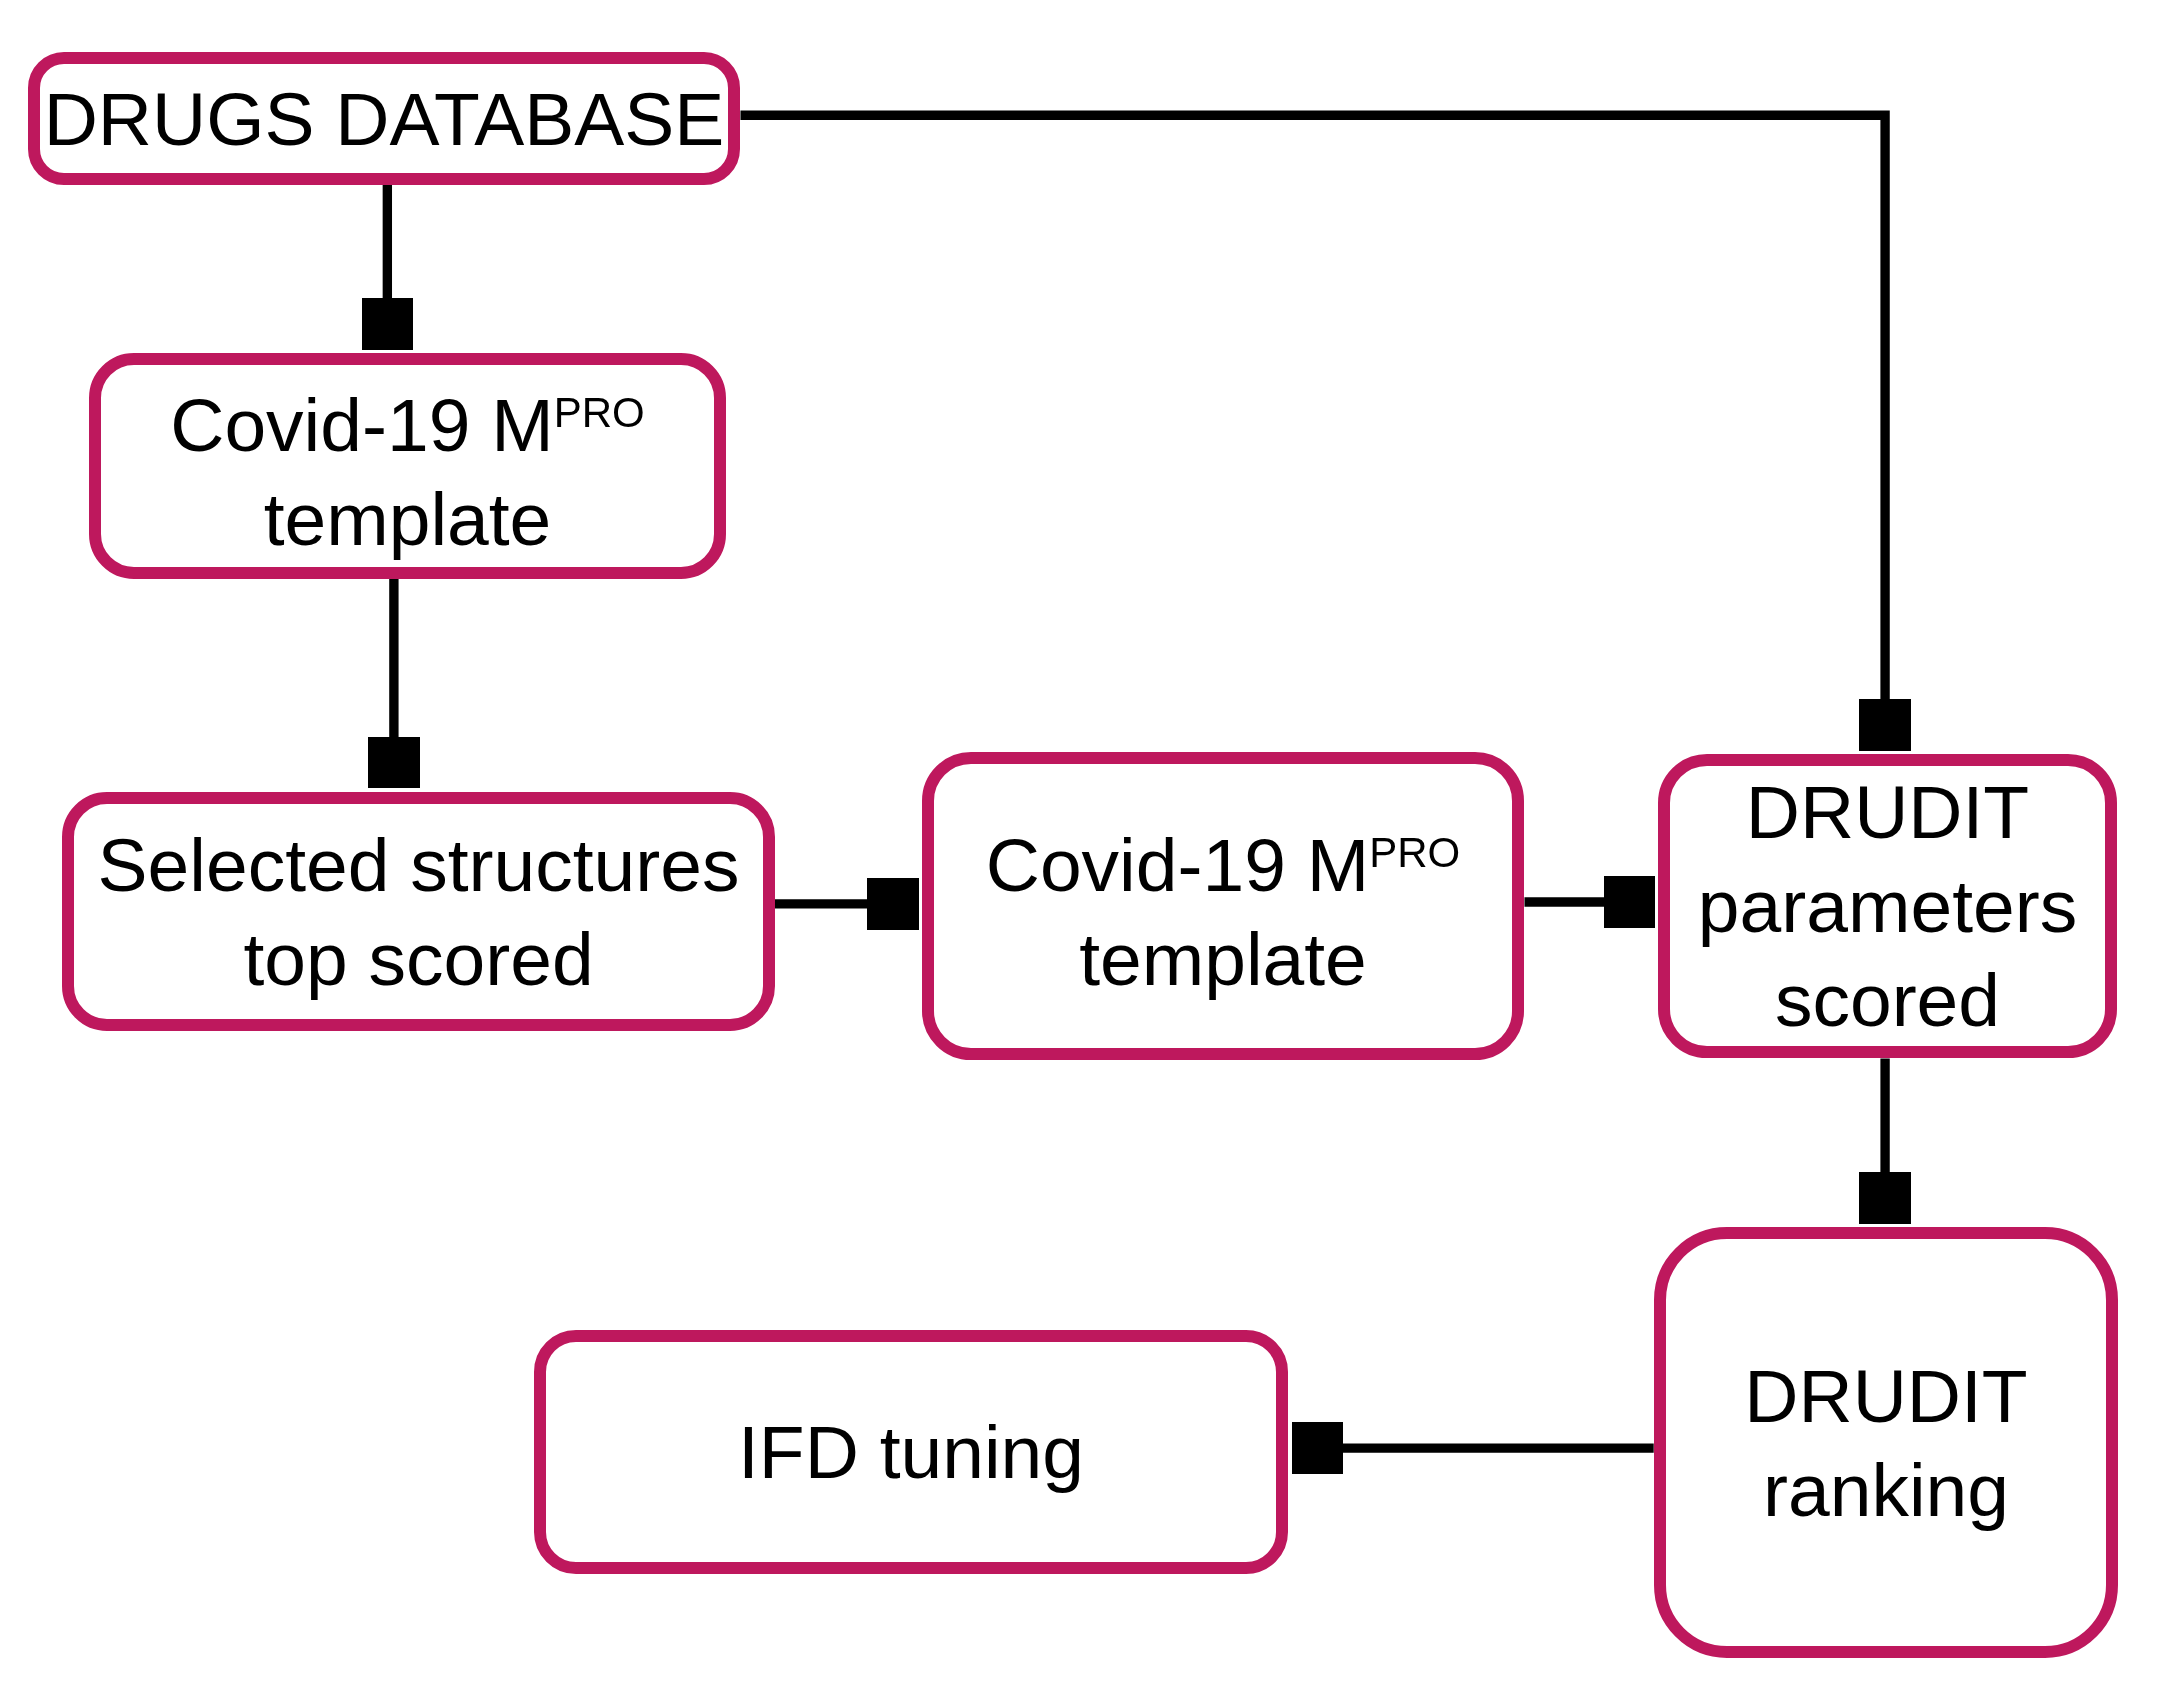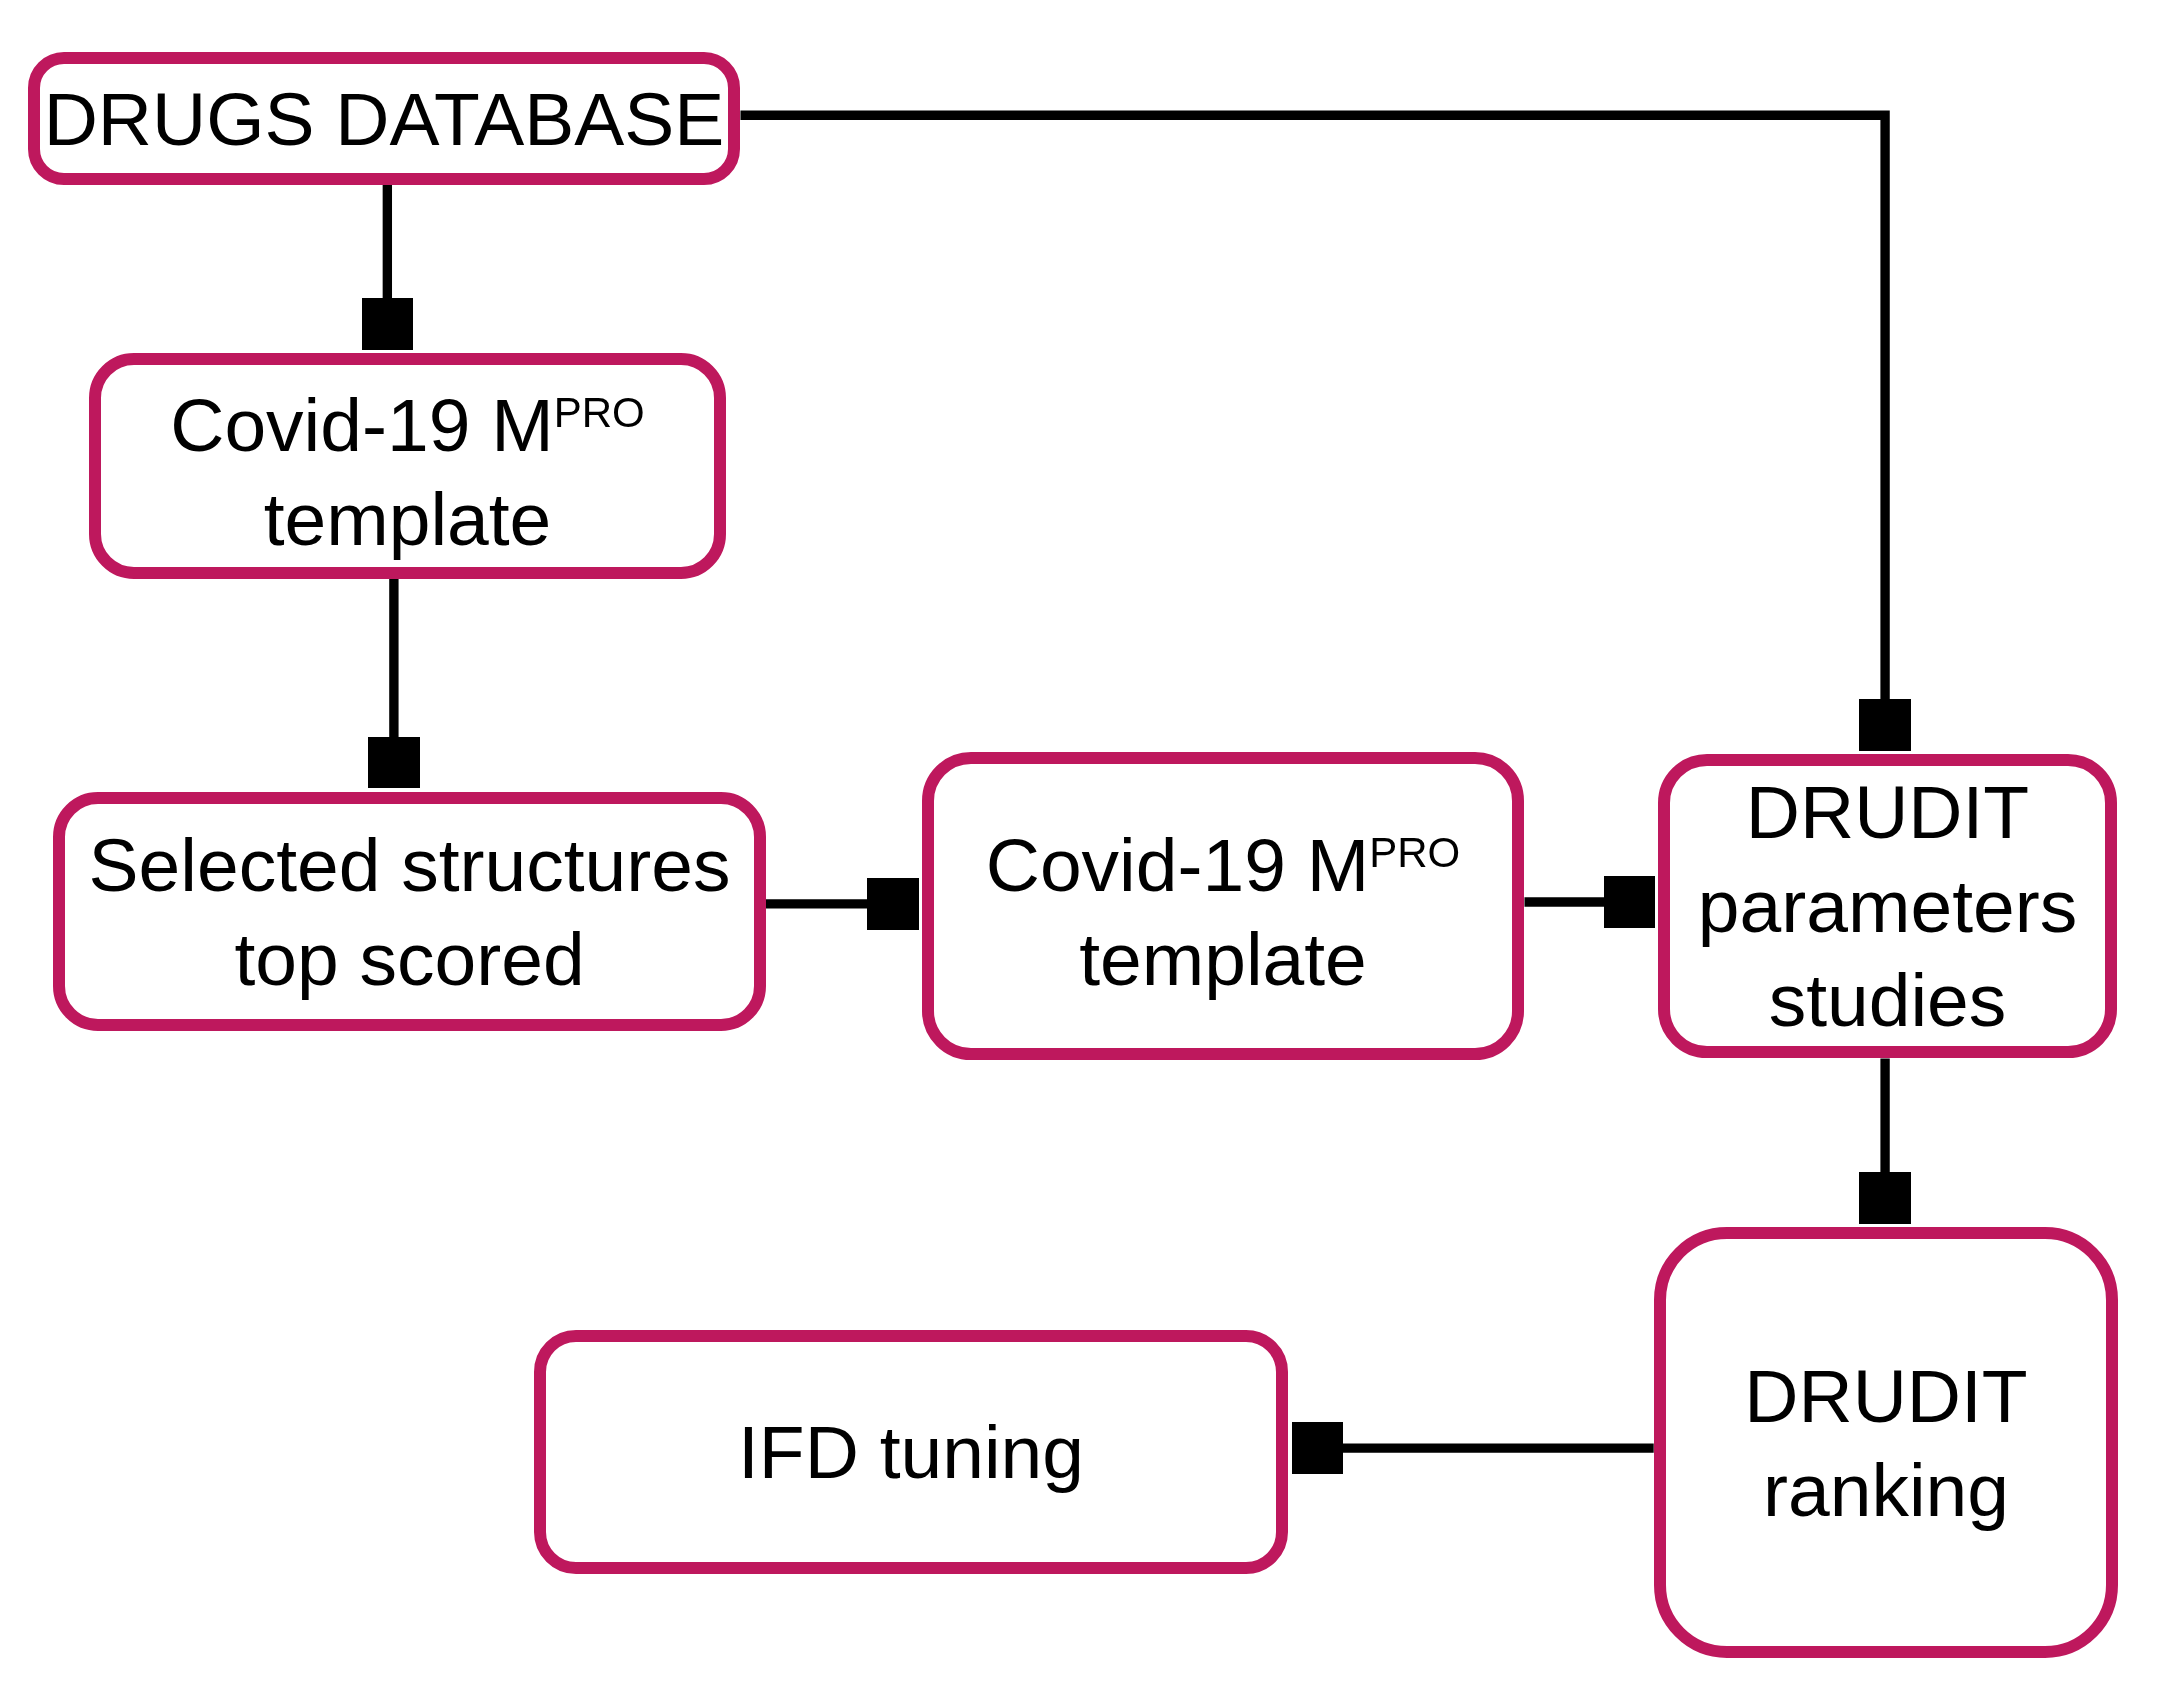--- a/index.html
+++ b/index.html
@@ -49,21 +49,21 @@
   }
   .node .sup {
     font-size: 42px;
     vertical-align: 24px;
     letter-spacing: 0px;
     text-align: right;
   }
   
   #n-drugs    { left: 28px;   top: 52px;   width: 712px; height: 133px; border-radius: 36px; }
   #n-docking  { left: 89px;   top: 353px;  width: 637px; height: 226px; border-radius: 45px; }
-  #n-selected { left: 53px;   top: 792px;  width: 713px; height: 239px; border-radius: 45px; }
+  #n-selected { left: 62px;   top: 792px;  width: 713px; height: 239px; border-radius: 45px; }
   #n-template { left: 922px;  top: 752px;  width: 602px; height: 308px; border-radius: 49px; }
   #n-tuning   { left: 1658px; top: 754px;  width: 459px; height: 304px; border-radius: 49px; }
   #n-ranking  { left: 1654px; top: 1227px; width: 464px; height: 431px; border-radius: 73px; }
   #n-ifd      { left: 534px;  top: 1330px; width: 754px; height: 244px; border-radius: 42px; }
 </style>
 </head>
 <body>
 
 <div class="canvas">
 
@@ -97,21 +97,21 @@
   </div>
 
   <div class="node" id="n-template">
     <span class="ln"><span>Covid-19 M</span><span class="sup">PRO</span></span>
     <span class="ln">template</span>
   </div>
 
   <div class="node" id="n-tuning">
     <span class="ln">DRUDIT</span>
     <span class="ln">parameters</span>
-    <span class="ln">studies</span>
+    <span class="ln">scored</span>
   </div>
 
   <div class="node" id="n-ranking">
     <span class="ln">DRUDIT</span>
     <span class="ln">ranking</span>
   </div>
 
   <div class="node" id="n-ifd">
     <span class="ln">IFD tuning</span>
   </div>

